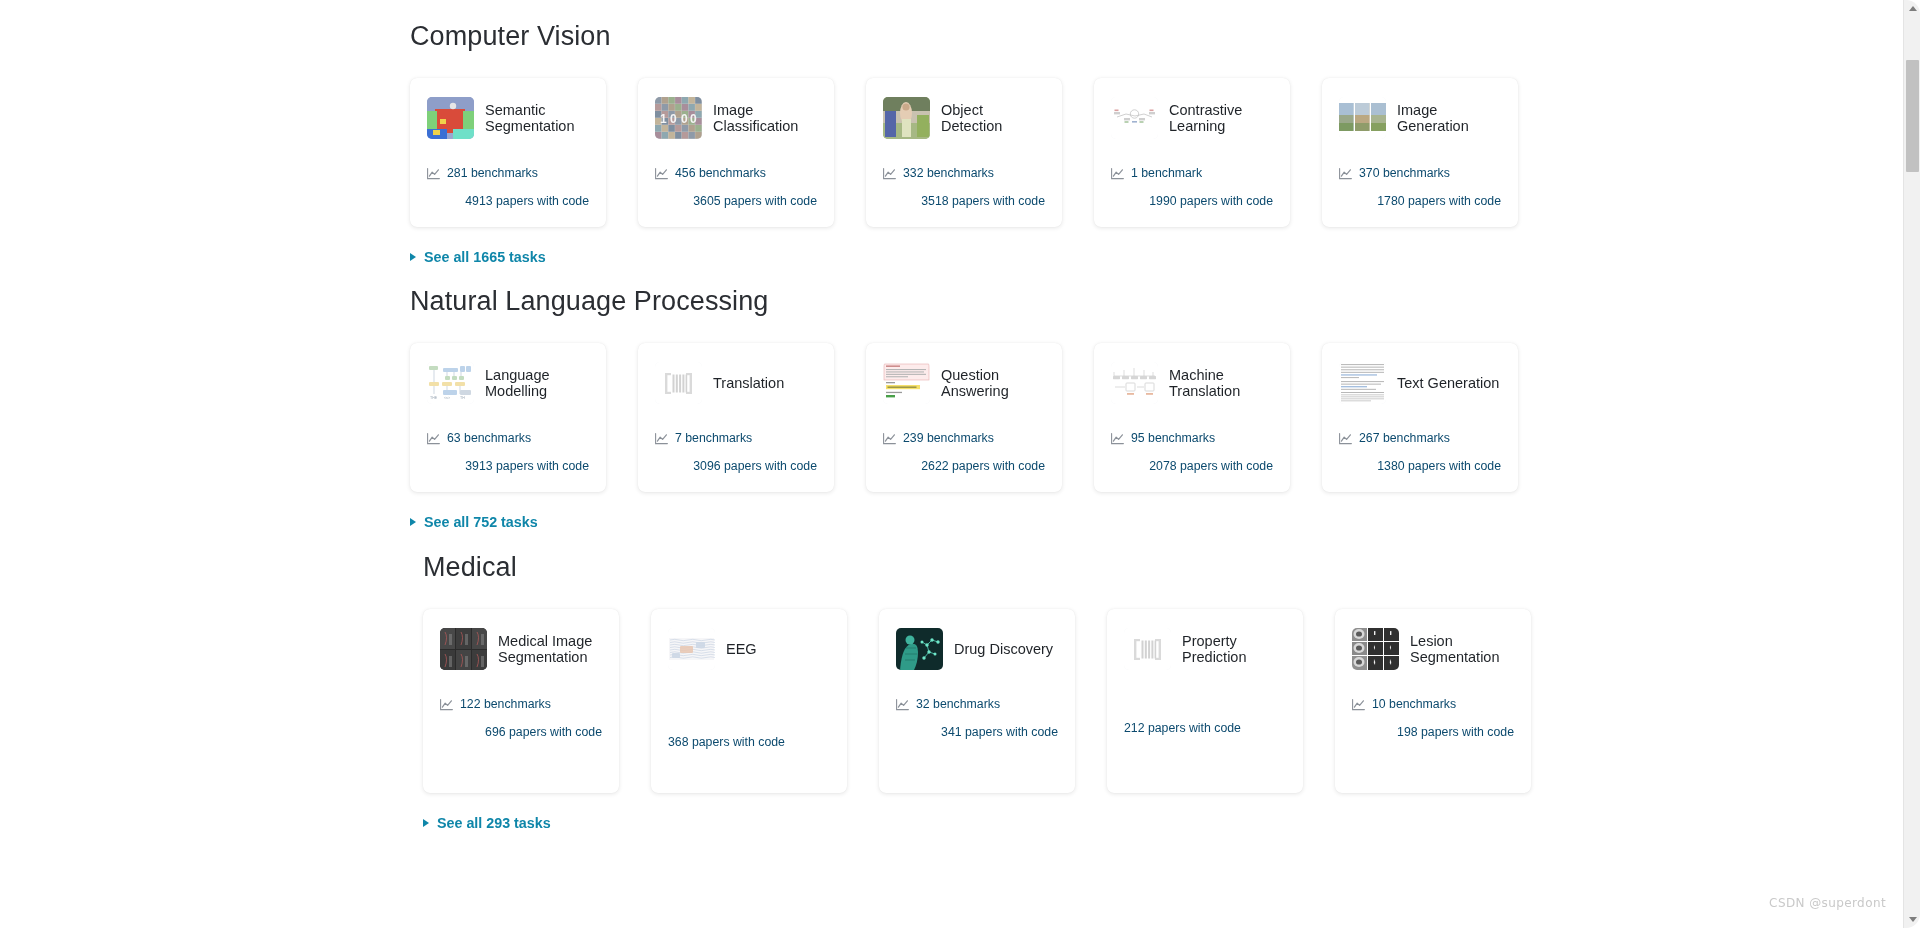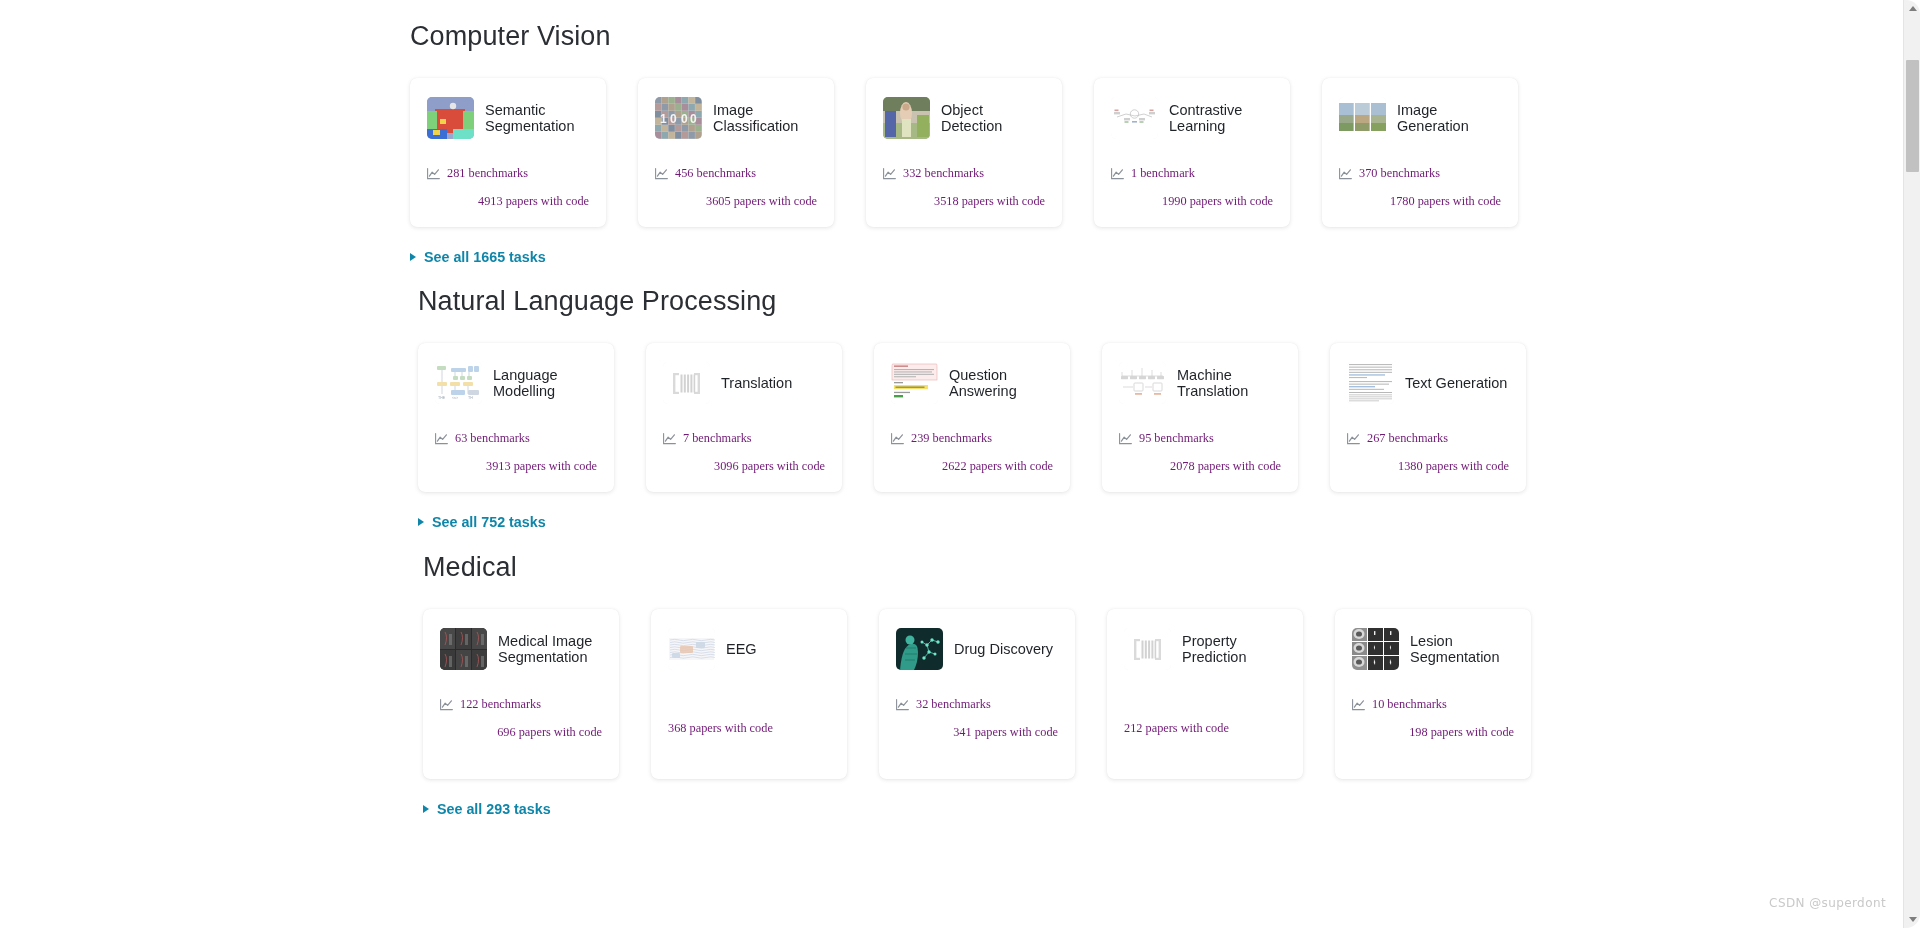--- a/index.html
+++ b/index.html
@@ -85,24 +85,23 @@
     word-break: break-word;
   }
 
   .card-stats { margin-top: 24px; }
 
   .stat-line {
     display: flex;
     align-items: center;
     gap: 7px;
     font-size: 12.3px;
-    color: #701a75;
+    color: #0c4a6e;
     line-height: 1.2;
     white-space: nowrap;
-    font-family: Liberation Serif, serif;
   }
   .stat-line + .stat-line { margin-top: 13px; justify-content: flex-end; }
   .stat-line.plain { padding-left: 0; }
 
   .chart-icon {
     flex: 0 0 auto;
     width: 13px;
     height: 12px;
     display: block;
   }
@@ -398,21 +397,21 @@
               </div>
               <div class="stat-line plain">
                 <span>1780 papers with code</span>
               </div>
             </div>
           </div>
         </div><a class="see-all">
           <span class="caret"></span>
           <span>See all 1665 tasks</span>
         </a></div>
-      <div class="section" style="position: absolute; top: 285px; left: 8px; width: 1110px;"><h2 class="section-title">Natural Language Processing</h2><div class="card-row">
+      <div class="section" style="position: absolute; top: 285px; left: 0px; width: 1110px;"><h2 class="section-title">Natural Language Processing</h2><div class="card-row">
           <div class="task-card">
             <div class="card-head">
               <span class="thumb">
                 <svg viewBox="0 0 47 42">
         <rect width="47" height="42" fill="#ffffff"></rect>
         <g fill="#c4dcc0">
                     <rect x="2" y="4" width="9" height="4" rx="1"></rect>
                     <rect x="18" y="14" width="5" height="4" rx="1"></rect>
                     <rect x="25" y="14" width="5" height="4" rx="1"></rect>
                     <rect x="32" y="14" width="5" height="4" rx="1"></rect>
@@ -727,21 +726,21 @@
           <rect x="12" y="18" width="13" height="7" rx="1"></rect>
         </g>
         <g fill="#cdd8e6" opacity="0.9">
           <rect x="28" y="14" width="9" height="6" rx="1"></rect>
           <rect x="4" y="25" width="8" height="5" rx="1"></rect>
         </g>
       </svg>
               </span>
               <div class="card-title">EEG</div>
             </div>
-            <div class="card-stats" style="margin-top: 48px; margin-bottom: 25px;">
+            <div class="card-stats" style="margin-top: 62px; margin-bottom: 25px;">
               <div class="stat-line plain">
                 <span>368 papers with code</span>
               </div>
             </div>
           </div>
           <div class="task-card">
             <div class="card-head">
               <span class="thumb">
                 <svg viewBox="0 0 47 42">
         <rect width="47" height="42" fill="#0f2b2b"></rect>

